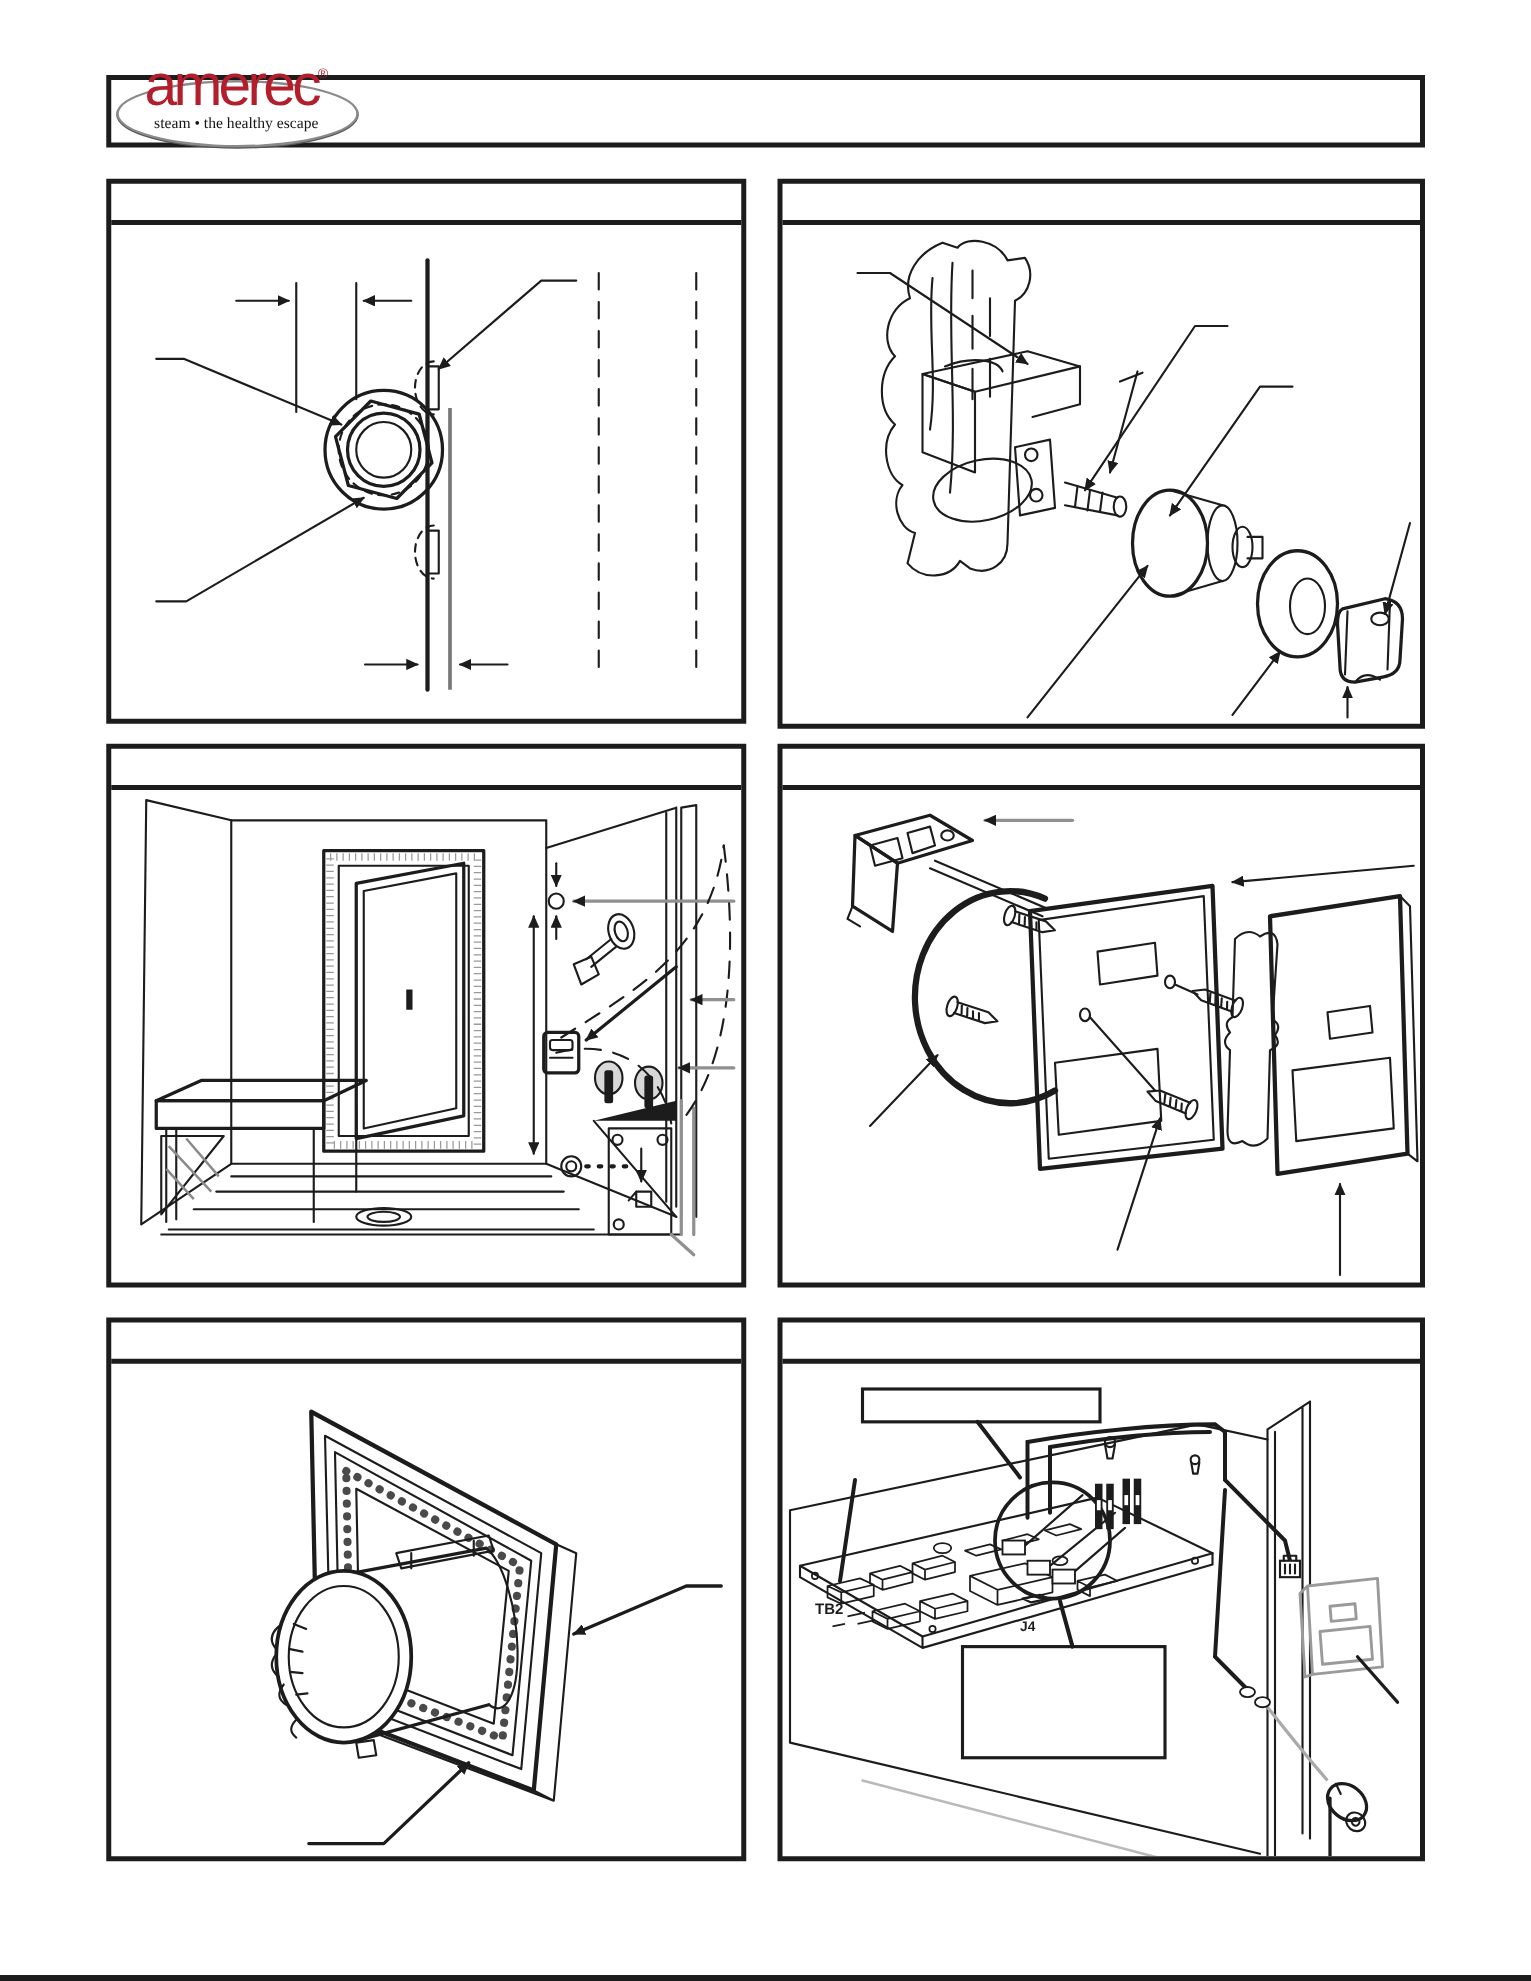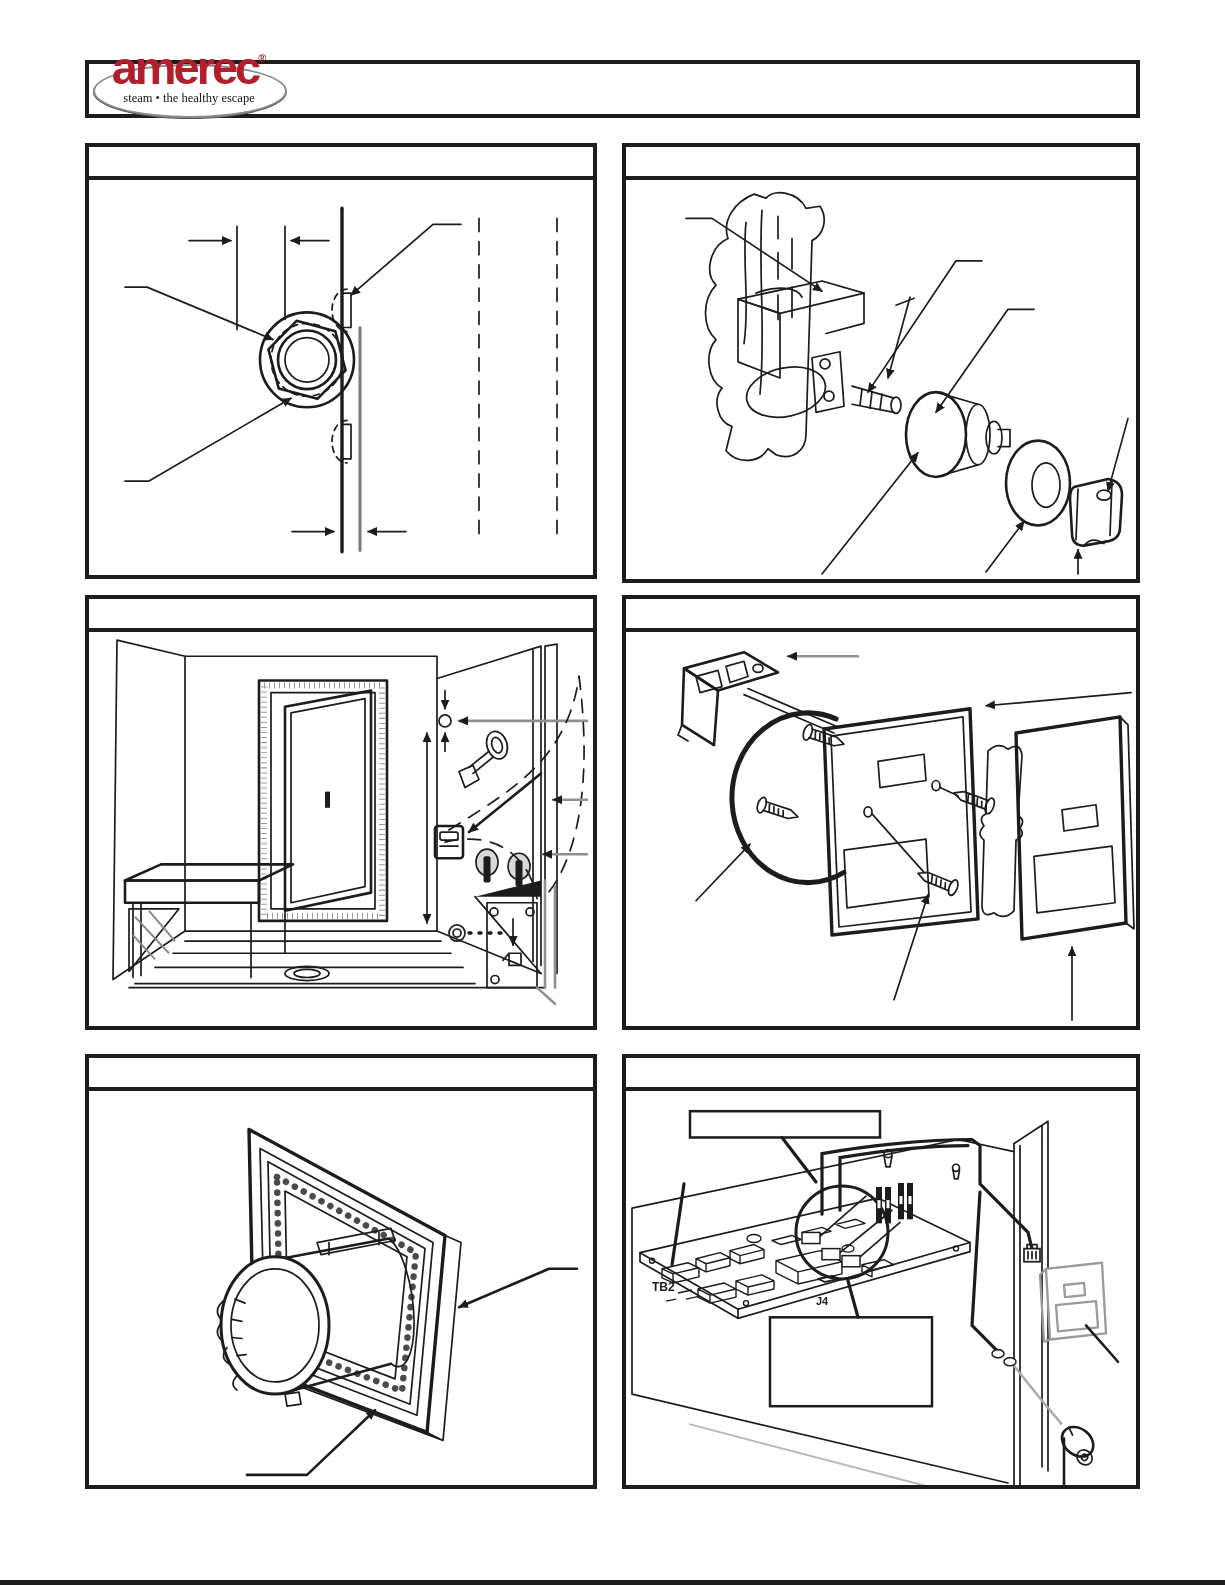--- a/index.html
+++ b/index.html
@@ -10,21 +10,21 @@
          display:flex;flex-direction:column;}
   .panel-title{box-sizing:border-box;height:33px;border-bottom:4px solid #1c1c1c;
                font-weight:bold;font-size:14px;line-height:29px;padding:0 10px;}
   .panel-body{flex:1;position:relative;overflow:hidden;}
   .panel-body svg{position:absolute;left:0;top:0;width:100%;height:100%;}
   
   .logo{position:absolute;left:93px;top:50px;width:192px;height:66px;}
   .logo .ellipse{position:absolute;left:0;top:14px;width:190px;height:50px;border:2px solid #8a8a8a;
                  border-radius:50%;background:#fff;box-shadow:0 1px 0 #555;}
   .logo .brand{position:absolute;left:0;top:-6px;width:100%;text-align:center;
-               font-weight:bold;font-size:47px;letter-spacing:-3px;line-height:1;}
+               font-weight:normal;font-size:47px;letter-spacing:-3px;line-height:1;}
   .logo .reg{font-size:11px;letter-spacing:0;vertical-align:22px;}
   .logo .tagline{position:absolute;left:0;top:41px;width:100%;text-align:center;
                  font-family:"Liberation Serif", serif;font-size:12.5px;color:#151515;}
   .footer-link{position:absolute;left:127px;top:1572px;width:142px;height:16px;
                border-bottom:3px solid #0008d8;}
   .page-bottom{position:absolute;left:0;top:1580px;width:1225px;height:5px;background:#1c1c1c;}
   
   .ln{stroke:#1c1c1c;fill:none;stroke-width:2.6;stroke-linecap:round;stroke-linejoin:round;}
   .ln3{stroke:#1c1c1c;fill:none;stroke-width:3.4;stroke-linecap:round;stroke-linejoin:round;}
   .ln2{stroke:#1c1c1c;fill:none;stroke-width:1.7;stroke-linecap:round;stroke-linejoin:round;}

